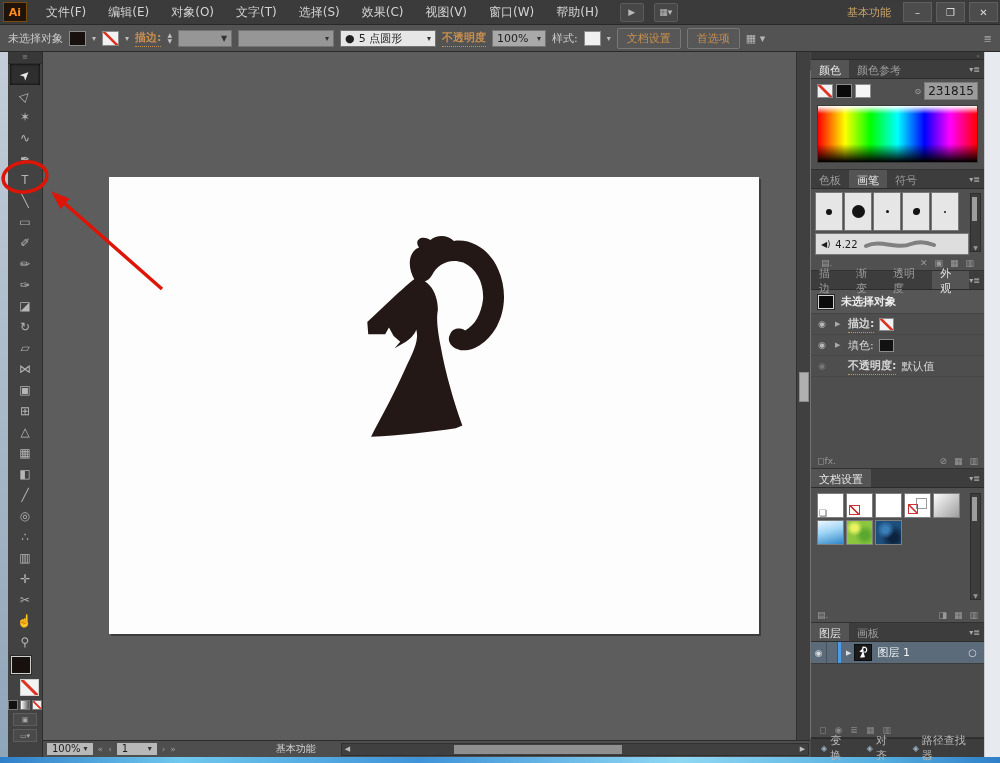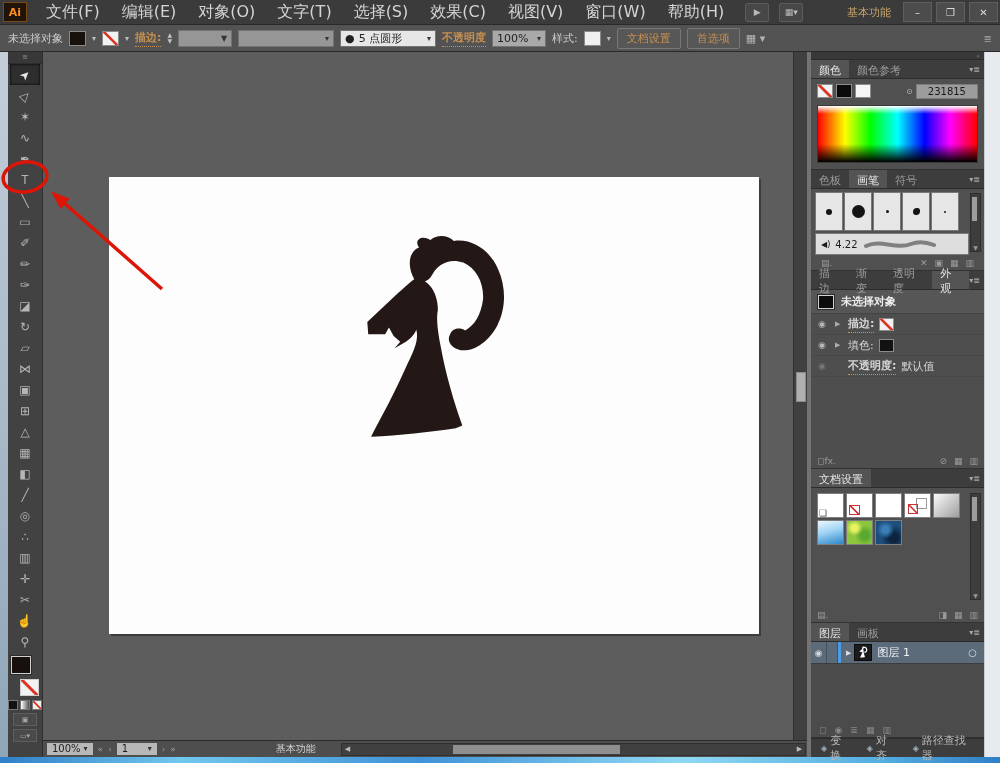--- a/index.html
+++ b/index.html
@@ -4,21 +4,21 @@
 <style>
   html,body{margin:0;padding:0;background:#333;}
   .app{position:relative;width:1000px;height:763px;background:#4a4a4a;overflow:hidden;
        font-family:"DejaVu Sans","Liberation Sans",sans-serif;font-size:11px;color:#cfcfcf;
        -webkit-font-smoothing:antialiased;}
   
   .titlebar{height:24px;background:#3b3b3b;border-bottom:1px solid #292929;display:flex;align-items:center;gap:2px;}
   .ai-logo{width:22px;height:18px;margin-left:3px;background:#20130a;border:1px solid #7a4a10;
            color:#ff8c1a;font-weight:bold;font-size:11px;display:flex;align-items:center;justify-content:center;}
   .menubar{display:flex;height:100%;margin-left:6px;}
-  .menu-item{padding:0 11px;display:flex;align-items:center;color:#d4d4d4;font-size:16px;cursor:default;}
+  .menu-item{padding:0 11px;display:flex;align-items:center;color:#d4d4d4;font-size:12px;cursor:default;}
   .tb-btn{width:22px;height:17px;margin-left:8px;background:#474747;border:1px solid #5c5c5c;border-radius:2px;
           color:#b9b9b9;font-size:9px;display:flex;align-items:center;justify-content:center;gap:1px;}
   .tb-spacer{flex:1;}
   .workspace{color:#c8a36a;font-size:11px;margin-right:10px;}
   .win-btn{width:27px;height:18px;background:#4c4c4c;border:1px solid #5e5e5e;margin-right:2px;
            color:#dcdcdc;font-size:10px;display:flex;align-items:center;justify-content:center;}
   
   .controlbar{height:26px;background:#535353;border-bottom:1px solid #2a2a2a;display:flex;align-items:center;
               gap:6px;padding:0 8px;font-size:11px;}
   .cb-label{color:#cccccc;}
@@ -76,36 +76,36 @@
   .statusbar{height:16px;background:#4e4e4e;border-top:1px solid #2b2b2b;display:flex;align-items:center;
              gap:5px;font-size:10px;color:#c6c6c6;padding-left:4px;}
   .sb-field{background:#b8b8b8;color:#1e1e1e;height:12px;line-height:12px;padding:0 5px;display:flex;align-items:center;gap:3px;}
   .sb-nav{color:#9d9d9d;font-size:9px;}
   .sb-status{margin-left:95px;color:#cfcfcf;}
   .hscroll{flex:1;height:11px;margin:0 1px 0 20px;background:#404040;border:1px solid #303030;position:relative;display:flex;align-items:center;}
   .hthumb{position:absolute;left:24%;width:36%;top:1px;bottom:1px;background:#8f8f8f;}
   .hs-arrow{width:11px;text-align:center;color:#bbb;font-size:7px;z-index:1;}
   .hs-arrow.right{margin-left:auto;}
   
-  .dock{width:173px;background:#fca5a5;border-left:4px solid #737373;display:flex;flex-direction:column;font-size:11px;}
+  .dock{width:173px;background:#fca5a5;border-left:1px solid #737373;display:flex;flex-direction:column;font-size:11px;border-radius:23px;}
   .dock-top{height:7px;background:#393939;border-bottom:1px solid #2b2b2b;color:#8a8a8a;font-size:6px;text-align:right;padding-right:4px;line-height:7px;}
   .ptabs{height:18px;background:#3d3d3d;border-bottom:1px solid #2c2c2c;display:flex;align-items:stretch;position:relative;}
   .ptab{padding:2px 8px 0;display:flex;align-items:center;color:#9c9c9c;}
   .ptab.active{background:#545454;color:#e4e4e4;}
   .pmenu{margin-left:auto;align-self:center;color:#a9a9a9;font-size:8px;padding-right:4px;}
   .pcontent{background:#505050;border-bottom:1px solid #323232;}
   
   .crow{display:flex;align-items:center;gap:3px;height:20px;padding:2px 6px 0;}
   .csw{width:14px;height:12px;border:1px solid #8c8c8c;}
   .csw.none{background:#f2f2f2 linear-gradient(45deg,transparent 40%,#d32 45%,#d32 55%,transparent 60%);}
   .csw.black{background:#0a0a0a;}
   .csw.white{background:#f5f5f5;}
   .hexwrap{margin-left:auto;display:flex;align-items:center;gap:3px;}
   .hex-icon{color:#b5b5b5;font-size:8px;}
-  .hexfield{background:#9c9c9c;color:#1a1a1a;font-size:10px;padding:1px 11px;border:1px solid #7c7c7c;}
+  .hexfield{background:#9c9c9c;color:#1a1a1a;font-size:12px;padding:1px 3px;border:1px solid #7c7c7c;}
   .spectrum{height:56px;margin:4px 6px 6px;border:1px solid #3a3a3a;
     background:linear-gradient(to bottom,#fff 0%,rgba(255,255,255,0) 14%,rgba(0,0,0,0) 68%,#000 100%),
                linear-gradient(to right,#f00,#ff0 17%,#0f0 33%,#0ff 50%,#00f 67%,#f0f 83%,#f00);}
   
   .brushes{padding:3px 4px 0;position:relative;}
   .dotrow{display:flex;gap:1px;margin-right:11px;}
   .bcell{width:26px;height:37px;background:#e6e6e6;border:1px solid #787878;display:flex;align-items:center;justify-content:center;}
   .dot{background:#141414;border-radius:50%;}
   .dot[data-size="1"]{width:2px;height:2px;}
   .dot[data-size="2"]{width:3px;height:3px;}

